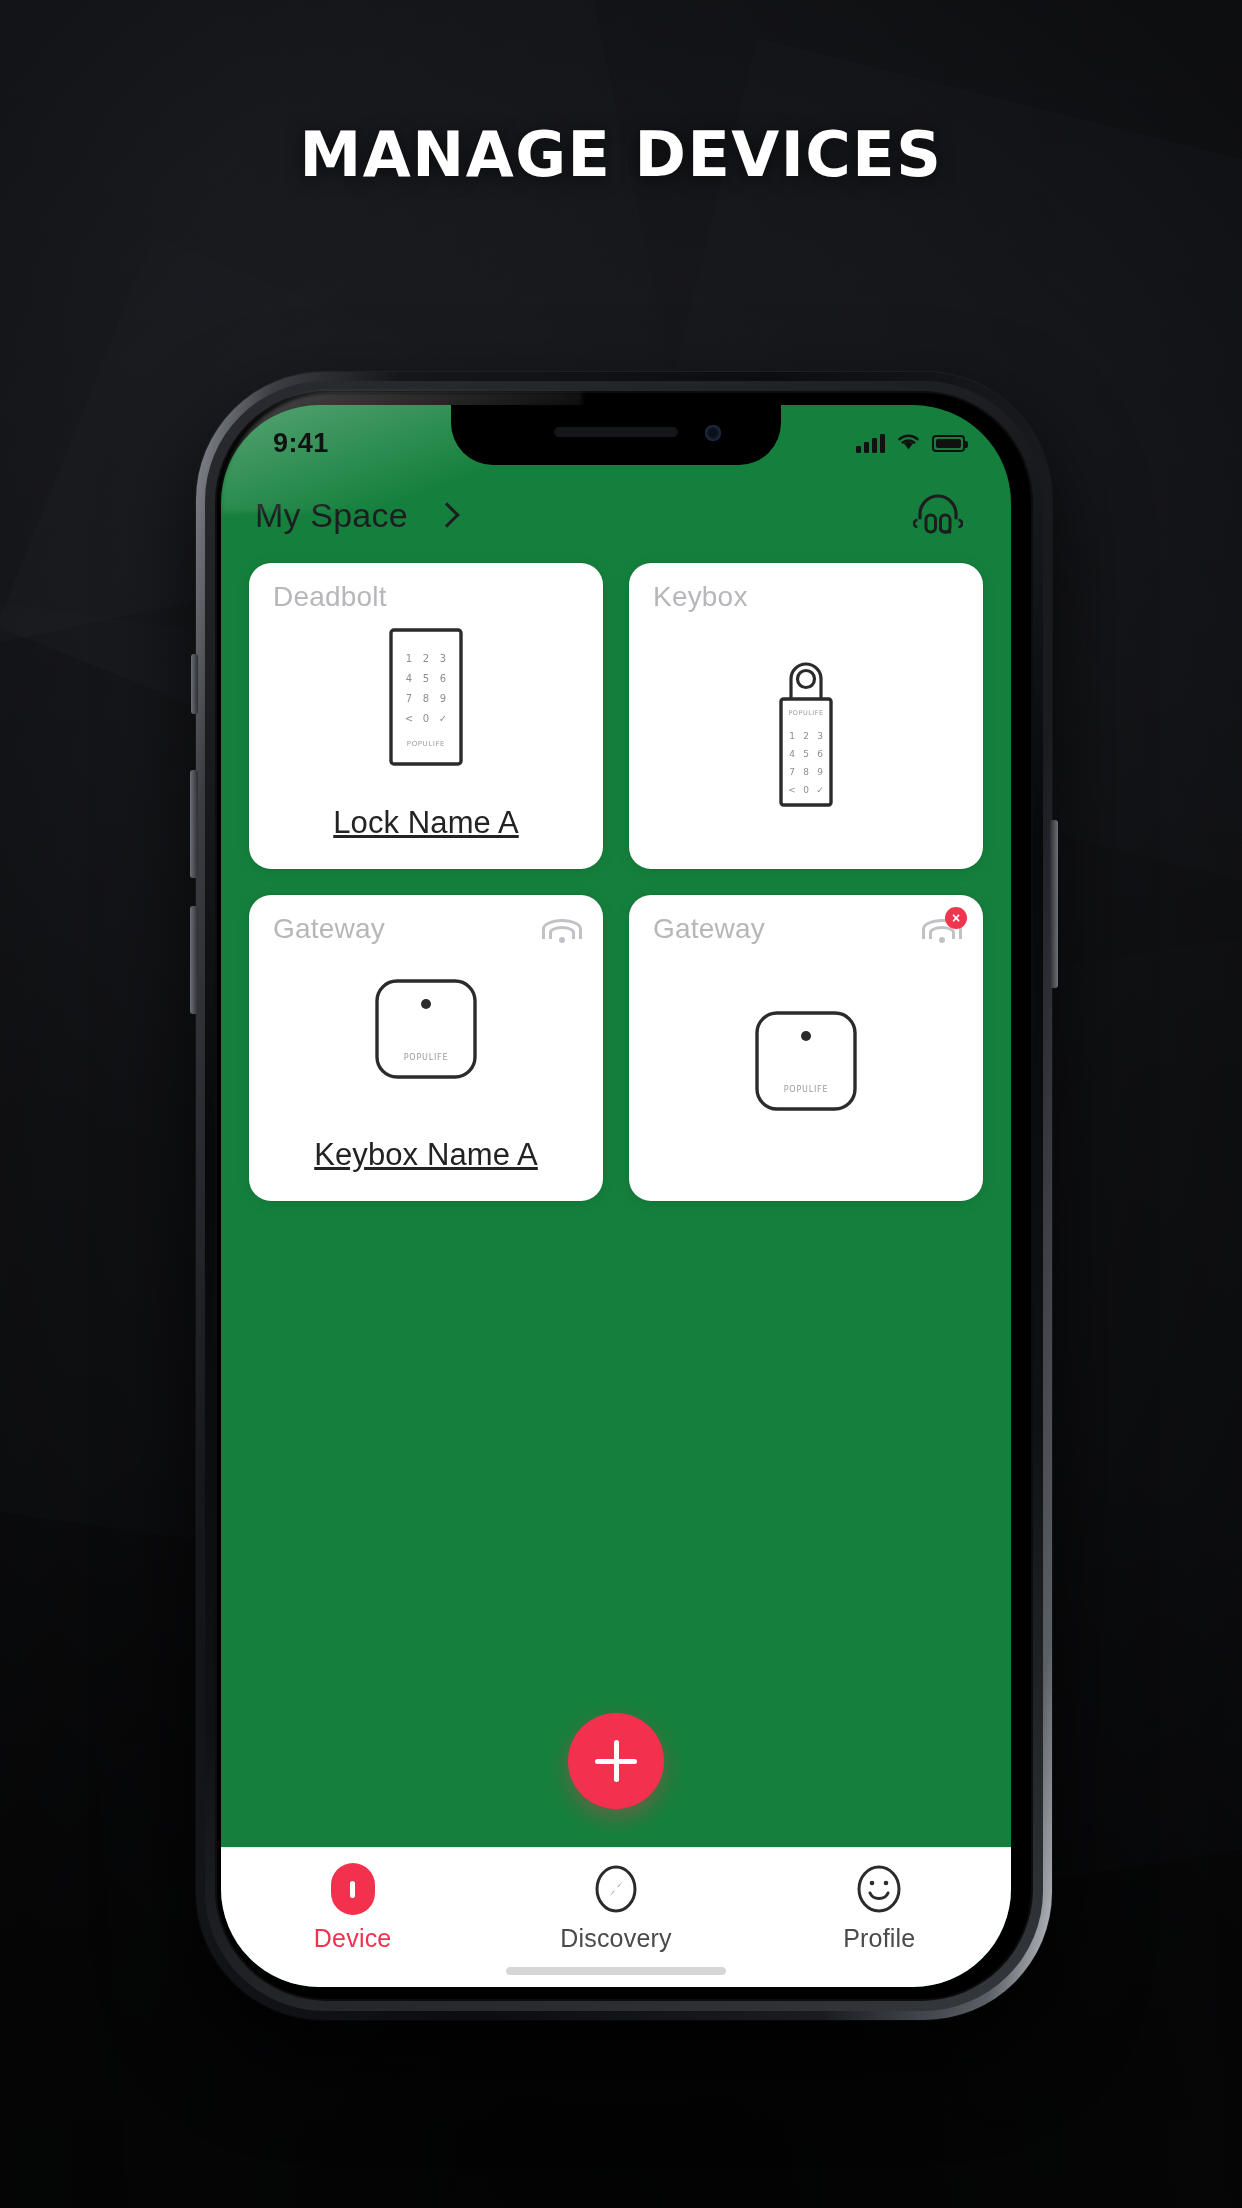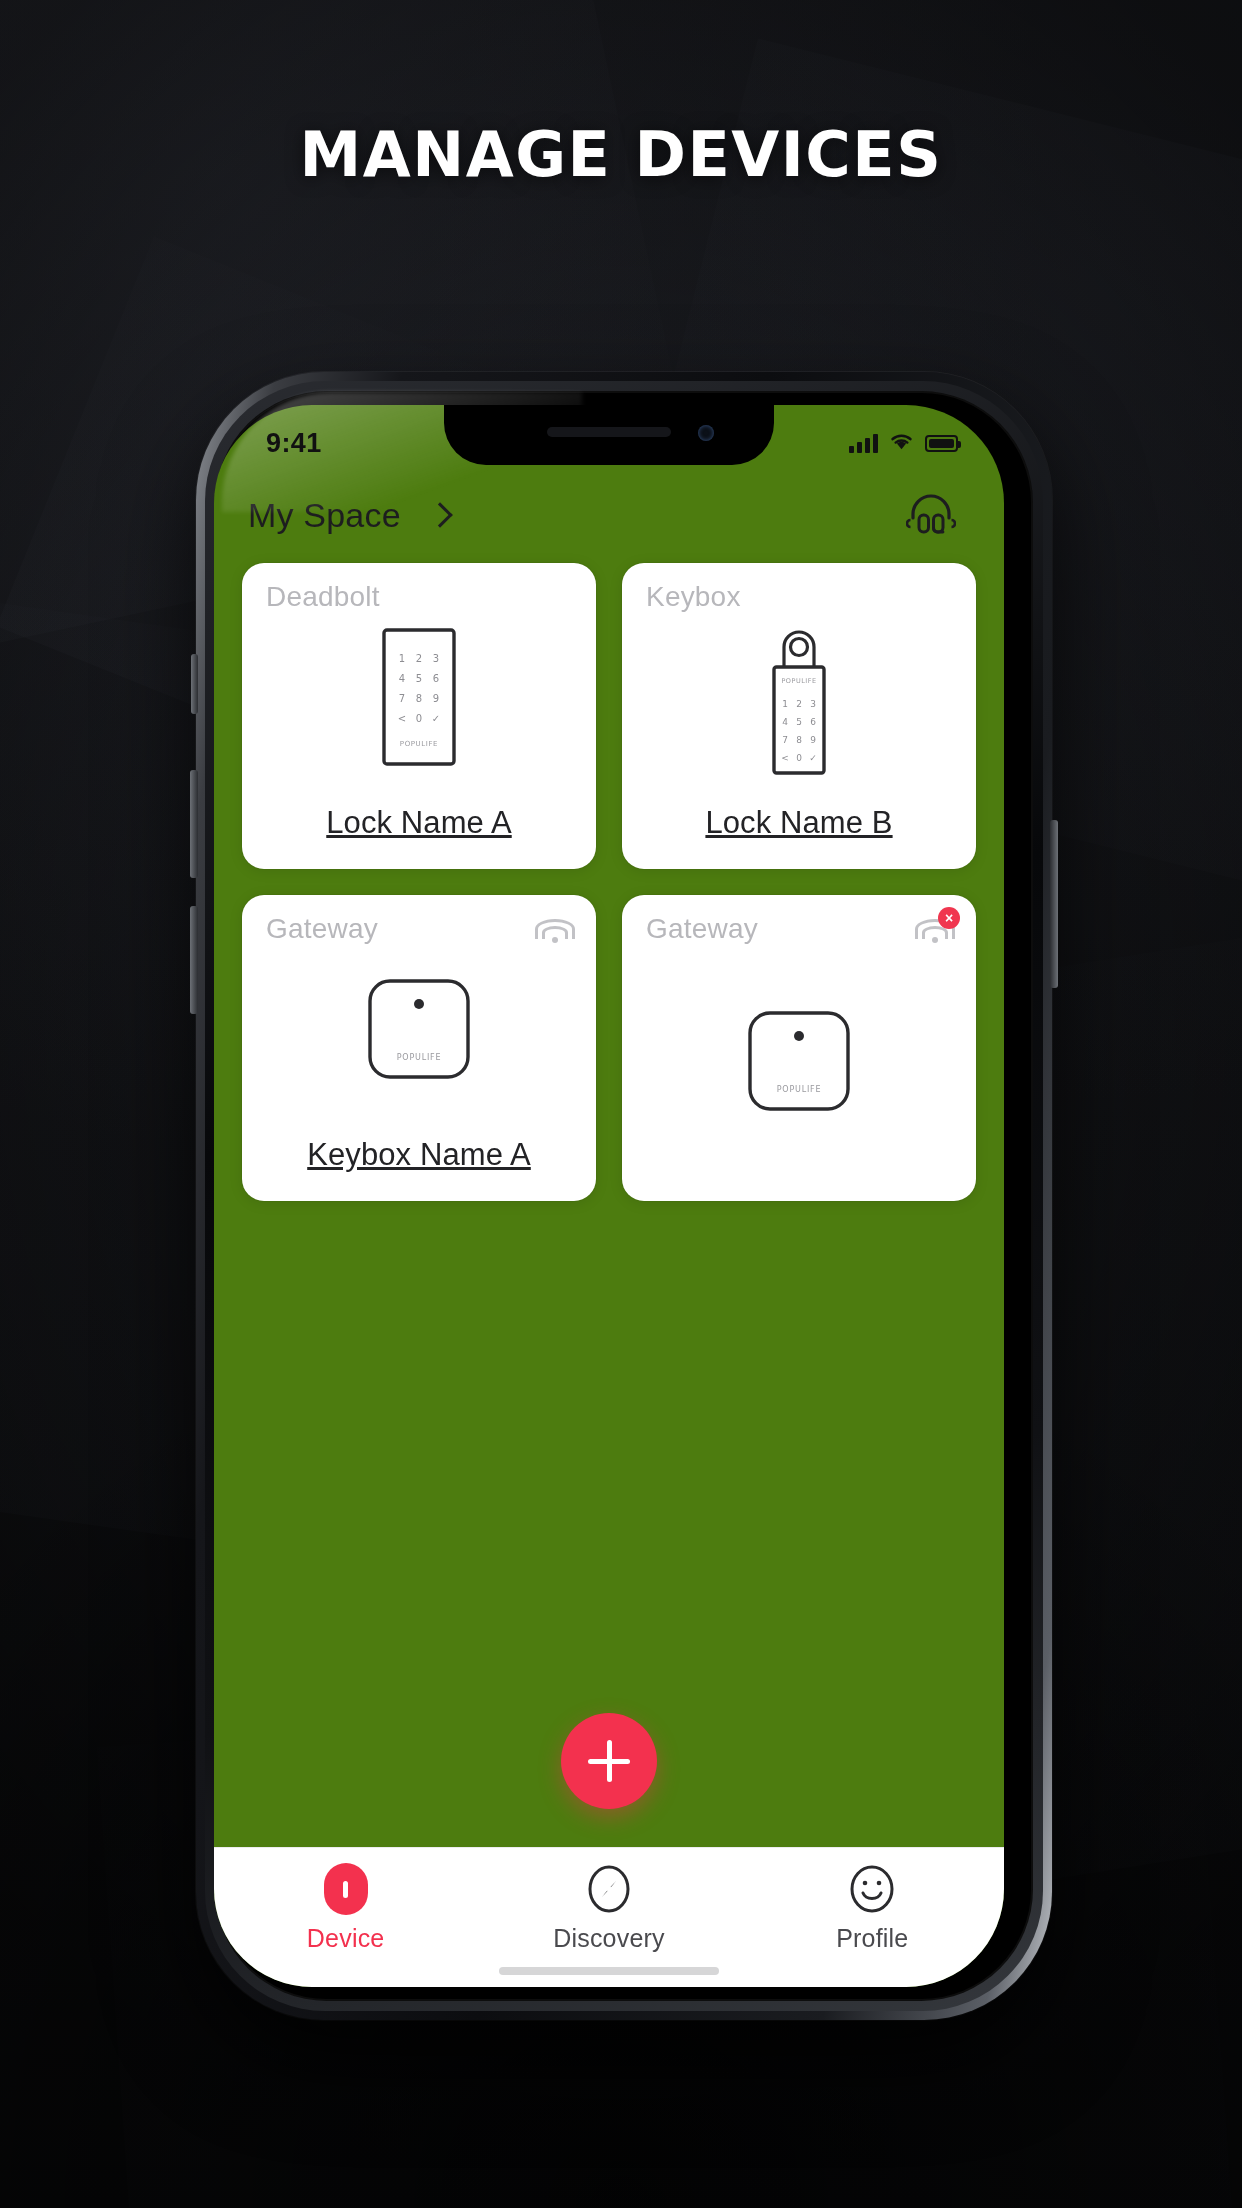--- a/index.html
+++ b/index.html
@@ -92,24 +92,24 @@
   
   .btn-side{ position:absolute; background:linear-gradient(90deg,#6d7177,#2b2d31); border-radius:3px; }
   .b-silent{ left:-5px; top:282px; width:7px; height:60px; }
   .b-volup { left:-6px; top:398px; width:8px; height:108px; }
   .b-voldn { left:-6px; top:534px; width:8px; height:108px; }
   .b-power { right:-6px; top:448px; width:8px; height:168px;
              background:linear-gradient(270deg,#6d7177,#2b2d31); }
 
   
   .screen{
-    position:absolute; left:18px; top:33px;
+    position:absolute; left:25px; top:33px;
     width:790px; height:1582px;
     border-radius:98px;
-    background:#4d7c0f;
+    background:#15803d;
     overflow:hidden;
   }
   
   .notch{
     position:absolute; left:50%; transform:translateX(-50%);
     top:0; width:330px; height:60px;
     background:#000;
     border-radius:0 0 42px 42px;
     z-index:40;
   }
@@ -361,21 +361,20 @@
                 <text x="52" y="108">6</text>
               <text x="24" y="126">7</text>
                 <text x="38" y="126">8</text>
                 <text x="52" y="126">9</text>
               <text x="24" y="144">&lt;</text>
                 <text x="38" y="144">0</text>
                 <text x="52" y="144">✓</text>
             </g>
           </svg>
         </div>
-        <div class="card-name">Lock Name B</div>
       </div>
 
       <div class="card">
         <div class="card-type">Gateway</div>
         <div class="card-status">
           <div class="wifi">
             <div class="arc a1"></div>
             <div class="arc a2"></div>
             <div class="dot"></div>
           </div>

